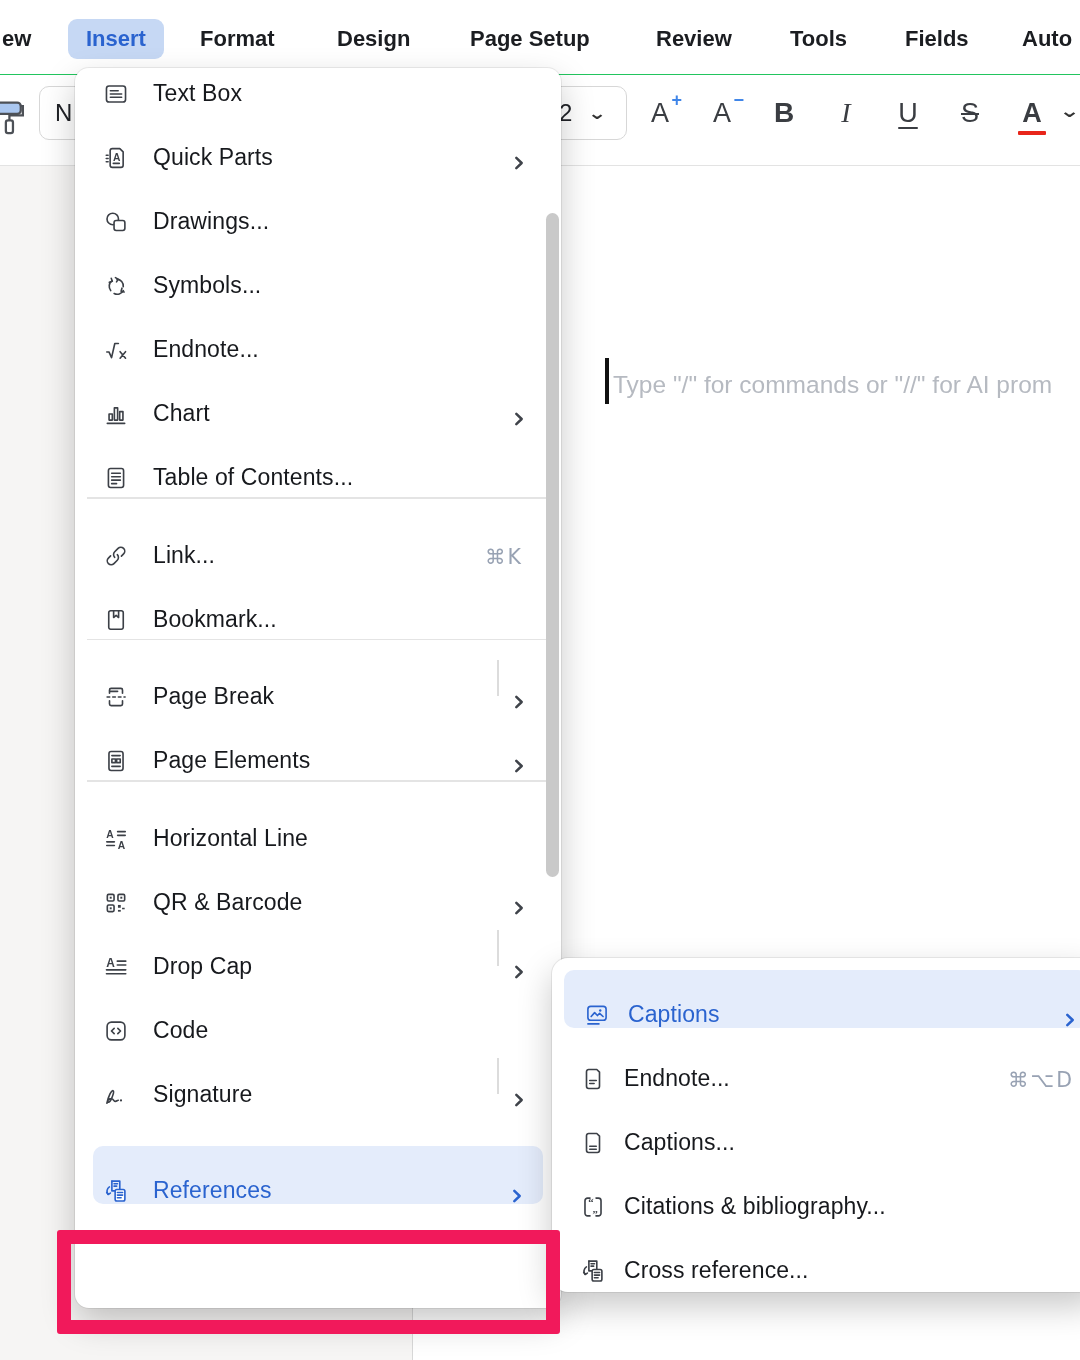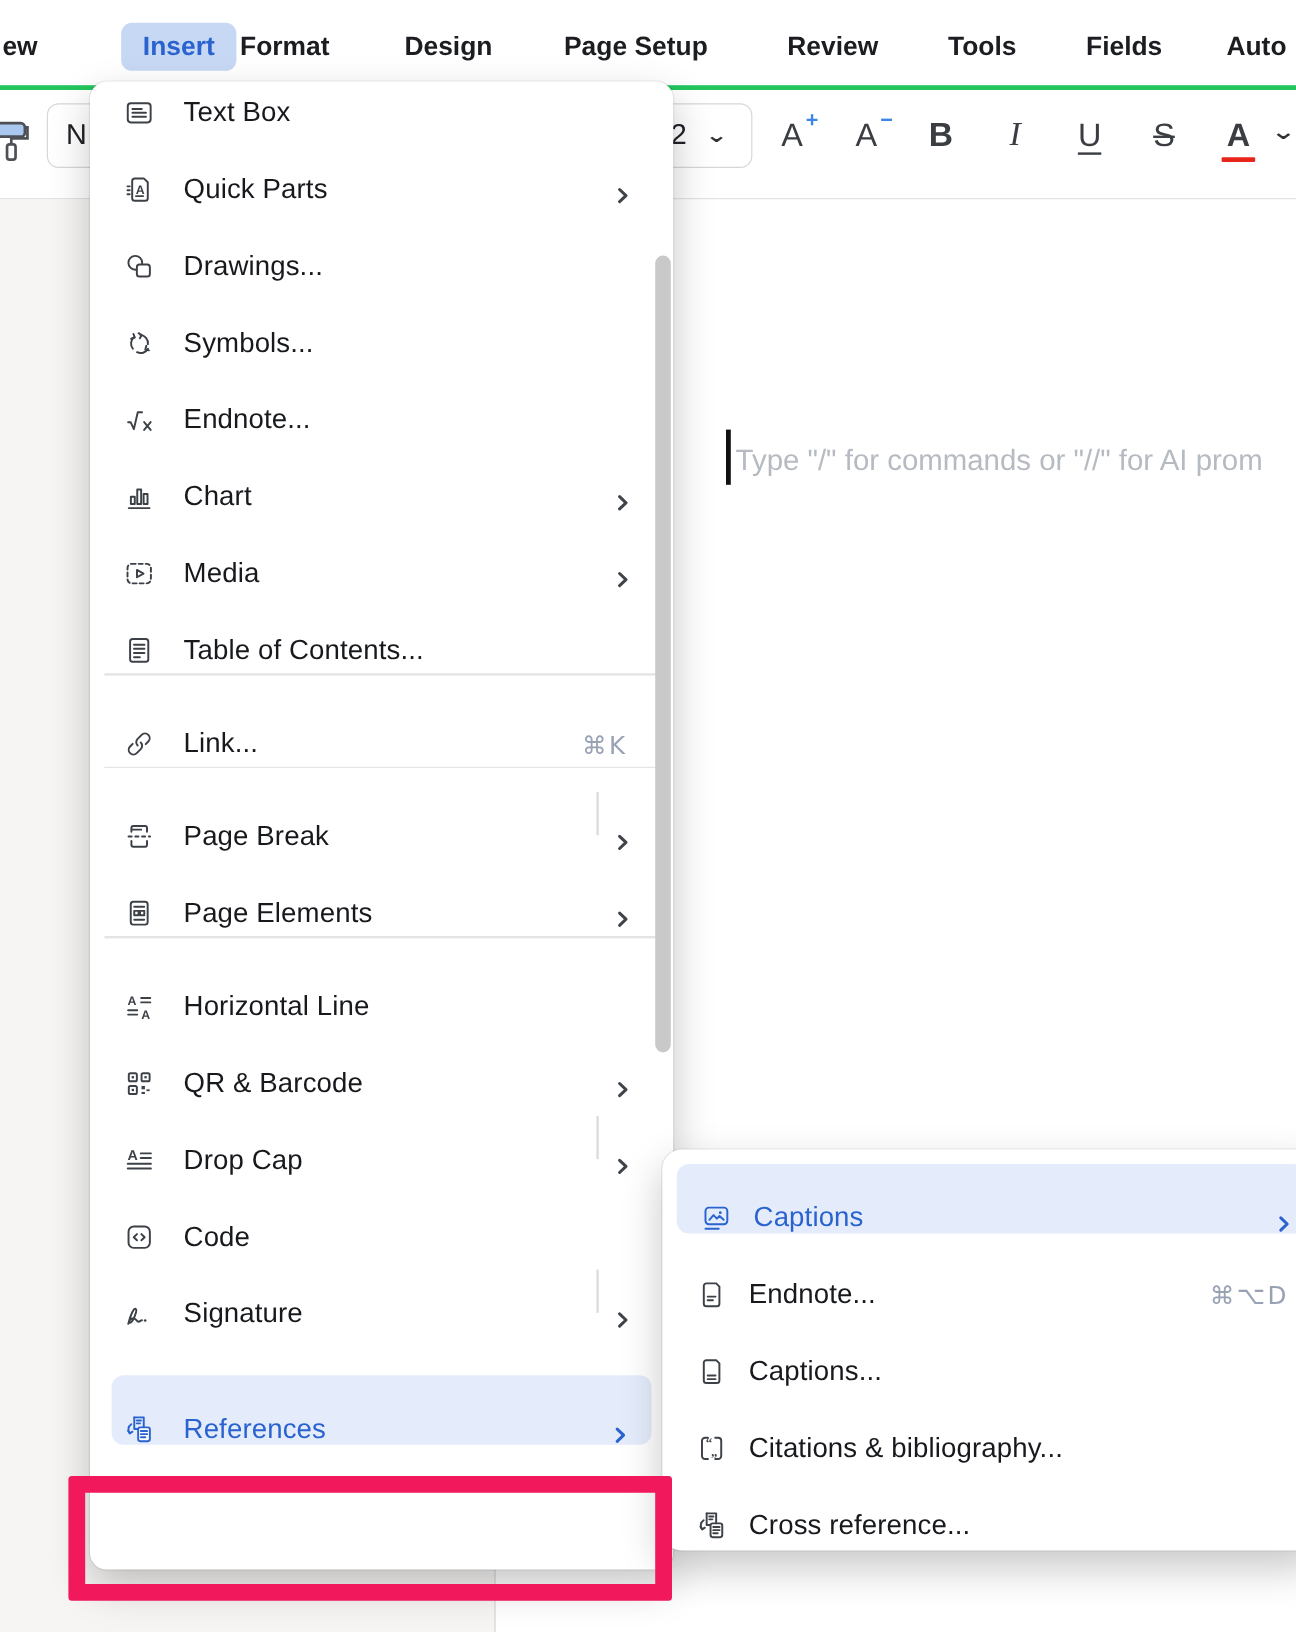--- a/index.html
+++ b/index.html
@@ -2,26 +2,26 @@
 <html style="--accent: #2a63cf; --pill-bg: #c6d8f4; --hl: #e4ecfb; --annot: #f1195b; --color-red: #e8251a; --blue-mod: #3f85e8;"><head>
 <meta charset="utf-8">
 <style>
   * { margin:0; padding:0; box-sizing:border-box; }
   html,body { width:1080px; height:1360px; overflow:hidden; background:#fff;
               font-family:"Liberation Sans","DejaVu Sans",sans-serif; }
   .app { position:relative; width:1080px; height:1360px; }
 
   
   .menubar { position:absolute; left:0; top:0; width:1080px; height:75px;
-             background:#fff; border-bottom:4px solid #22c55e; z-index:10; }
+             background:#fff; border-bottom:1px solid #22c55e; z-index:10; }
   .mb-item { position:absolute; top:19px; height:40px; line-height:40px;
              font-size:22px; font-weight:600; color:#1b1d21; white-space:nowrap; cursor:default; }
   .mb-item.active { background:var(--pill-bg,#c6d8f4); color:var(--accent,#2a63c9);
                     padding:0 18px; border-radius:9px; }
-  .mi-0{left:2px;} .mi-1{left:68px;margin-left:33px;} .mi-2{left:200px;} .mi-3{left:337px;}
+  .mi-0{left:2px;} .mi-1{left:68px;} .mi-2{left:200px;} .mi-3{left:337px;}
   .mi-4{left:470px;} .mi-5{left:656px;} .mi-6{left:790px;} .mi-7{left:905px;} .mi-8{left:1022px;}
 
   
   .toolbar { position:absolute; left:0; top:76px; width:1080px; height:90px;
              background:#fff; border-bottom:1px solid #e3e3e3; z-index:5; }
   .paint-icon { position:absolute; left:-9px; top:22px; width:34px; height:46px; }
   .field { position:absolute; top:10px; height:54px; border:1.5px solid #d7d7d7;
            border-radius:10px; background:#fff; font-size:24px; color:#202227;
            display:flex; align-items:center; }
   .font-name-field { left:39px; width:200px; padding-left:15px; }
@@ -238,55 +238,50 @@
         <span class="m-chev">
           <svg viewBox="0 0 12 12">
             <path d="M4 2.2L8 6 4 9.8" fill="none" stroke="currentColor" stroke-width="1.9" stroke-linecap="round" stroke-linejoin="round"></path>
           </svg>
         </span>
       </div>
       <div class="m-row">
         <span class="m-icon">
           <svg viewBox="0 0 24 24">
             <g fill="none" stroke="currentColor" stroke-width="1.5" stroke-linecap="round" stroke-linejoin="round">
-              <rect x="3" y="4.5" width="18" height="15" rx="3.2" stroke-dasharray="3.1 2.3"></rect>
-              <path d="M10.3 9.2l5 2.8-5 2.8z"></path>
-            </g>
-          </svg>
-        </span>
-        <span class="m-label">Media</span>
-        <span class="m-chev">
-          <svg viewBox="0 0 12 12">
-            <path d="M4 2.2L8 6 4 9.8" fill="none" stroke="currentColor" stroke-width="1.9" stroke-linecap="round" stroke-linejoin="round"></path>
-          </svg>
-        </span>
-      </div>
-      <div class="m-row">
-        <span class="m-icon">
-          <svg viewBox="0 0 24 24">
-            <g fill="none" stroke="currentColor" stroke-width="1.5" stroke-linecap="round" stroke-linejoin="round">
               <rect x="5" y="3.2" width="14" height="17.6" rx="2"></rect>
               <path d="M8 7.6h8M8 10.8h8M8 14h8M8 17.2h4.5"></path>
             </g>
           </svg>
         </span>
         <span class="m-label">Table of Contents...</span>
       </div>
       <div class="m-sep"></div>
       <div class="m-row">
         <span class="m-icon">
           <svg viewBox="0 0 24 24">
             <g fill="none" stroke="currentColor" stroke-width="1.5" stroke-linecap="round" stroke-linejoin="round">
               <path d="M10.8 13.2a3.6 3.6 0 0 1 0-5.1l3.1-3.1a3.6 3.6 0 0 1 5.1 5.1l-2 2"></path>
               <path d="M13.2 10.8a3.6 3.6 0 0 1 0 5.1l-3.1 3.1a3.6 3.6 0 0 1-5.1-5.1l2-2"></path>
             </g>
           </svg>
         </span>
         <span class="m-label">Link...</span>
         <span class="m-shortcut">⌘K</span>
+      </div>
+      <div class="m-row">
+        <span class="m-icon">
+          <svg viewBox="0 0 24 24">
+            <g fill="none" stroke="currentColor" stroke-width="1.5" stroke-linecap="round" stroke-linejoin="round">
+              <path d="M7 3.5h10A1.7 1.7 0 0 1 18.7 5.2v13.6a1.7 1.7 0 0 1-1.7 1.7H7a1.7 1.7 0 0 1-1.7-1.7V5.2A1.7 1.7 0 0 1 7 3.5z"></path>
+              <path d="M9.8 3.5v6.2l2.3-1.9 2.3 1.9V3.5"></path>
+            </g>
+          </svg>
+        </span>
+        <span class="m-label">Bookmark...</span>
       </div>
       <div class="m-sep"></div>
       <div class="m-row">
         <span class="m-icon">
           <svg viewBox="0 0 24 24">
             <g fill="none" stroke="currentColor" stroke-width="1.5" stroke-linecap="round" stroke-linejoin="round">
               <path d="M6 8.5v-3a1.5 1.5 0 0 1 1.5-1.5h9A1.5 1.5 0 0 1 18 5.5v3"></path>
               <path d="M6.5 6.8h7"></path>
               <path d="M6 15.5v3A1.5 1.5 0 0 0 7.5 20h9a1.5 1.5 0 0 0 1.5-1.5v-3"></path>
               <path d="M3.8 12h2.4M9 12h2.4M14.2 12h2.4M19.4 12h1"></path>

